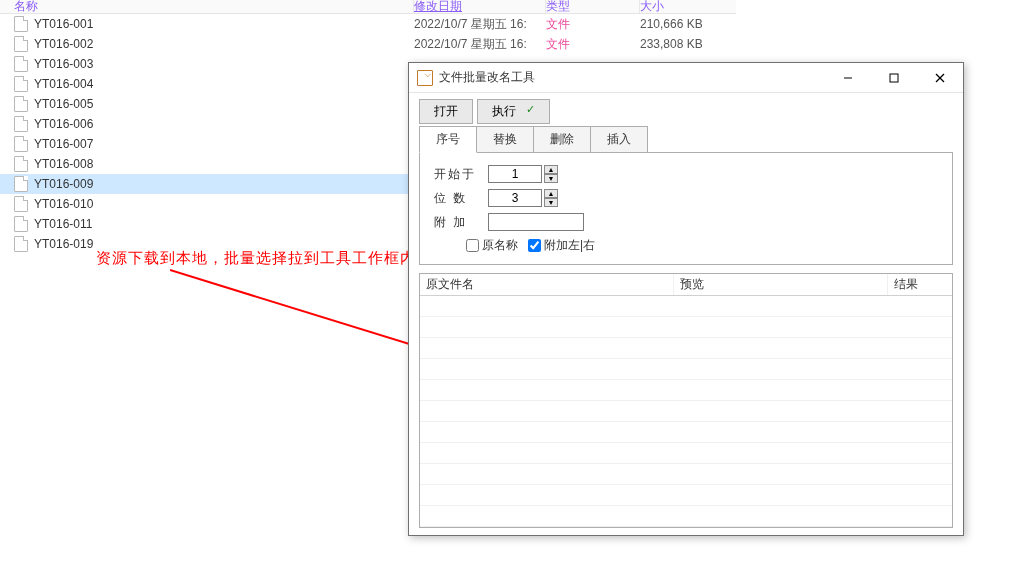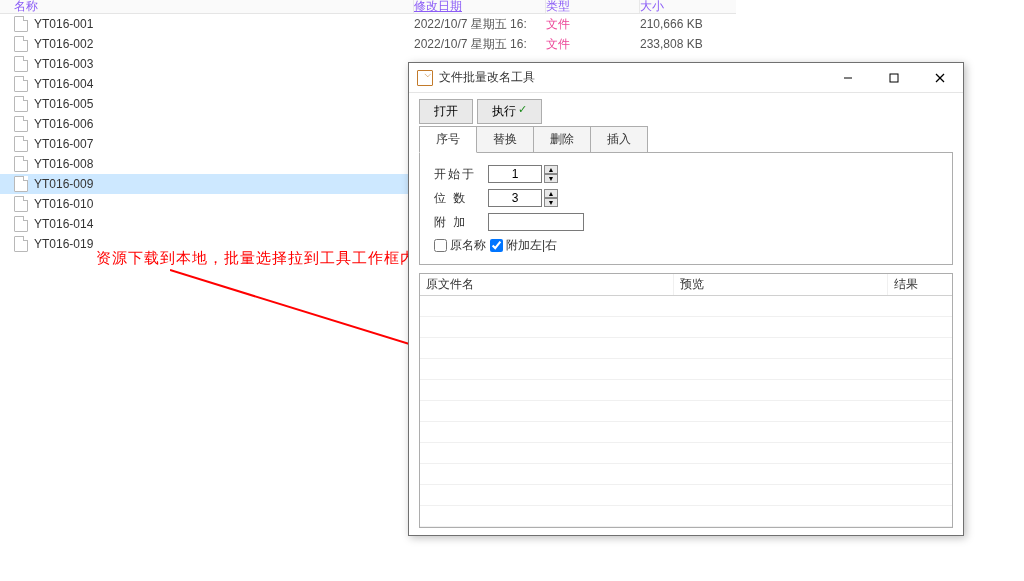--- a/index.html
+++ b/index.html
@@ -34,39 +34,39 @@
   .titlebar-icon::before { content:""; position:absolute; left:2px; top:2px; width:10px; height:10px; border:1px solid #c27a2a; border-left:none; border-top:none; transform: rotate(45deg) scale(0.4) translate(-4px,-12px);}
   .title-text { flex: 1; font-size: 12px; }
   .win-btns { display: flex; }
   .win-btn { width: 46px; height: 30px; display: flex; align-items: center; justify-content: center; }
   .win-btn svg { width: 10px; height: 10px; }
 
   .tool-body { padding: 6px 10px 10px 10px; flex:1; display:flex; flex-direction:column; }
 
   .btn-row { display:flex; gap:4px; margin-bottom: 0px; }
   .btn { border:1px solid #adadad; background: #e9e9e9; padding: 3px 14px; font-size: 12px; cursor: default; font-family: inherit; }
-  .btn-exec { display:flex; align-items:flex-start; gap:2px; }
+  .btn-exec { display:flex; align-items:flex-start; gap:10px; }
   .check-green { color:#1a8a1a; font-size:11px; }
 
   .tab-strip { display:flex; margin-top:2px; }
   .tab { padding: 4px 16px 4px 16px; background:#f4f4f4; border:1px solid #adadad; border-bottom:none; font-size:12px; position:relative; }
   .tab.active { background:#fff; z-index:2; border-bottom:1px solid #fff; margin-bottom:-1px; }
   .tab:not(.active) { border-left:none; }
   .tab:first-child { border-left:1px solid #adadad; }
   .tab-panel { border:1px solid #adadad; padding: 12px 14px 10px 14px; margin-top:0; }
 
   .form-row { display:flex; align-items:center; gap:8px; margin-bottom:6px; font-size:12px; }
   .form-row label.lhs { width:46px; letter-spacing: 2px; }
   .nud { display:inline-flex; align-items:center; }
   .nud input { width:54px; height:18px; border:1px solid #7a7a7a; text-align:center; font-size:12px; background:#fff; font-family: inherit; }
   .nud .spin { display:flex; flex-direction:column; margin-left:2px; }
   .nud .spin button { border:1px solid #888; background:#e8e8e8; width:14px; height:9px; font-size:7px; line-height:1; padding:0; }
   .txtfield { width:96px; height:18px; border:1px solid #7a7a7a; background:#fff; font-family:inherit; font-size:12px; padding:0 2px; }
 
-  .check-row { display:flex; gap:4px; font-size:12px; align-items:center; }
+  .check-row { display:flex; gap:10px; font-size:12px; align-items:center;margin-left:32px; }
   .chk { display:inline-flex; align-items:center; gap:3px; }
   .chk input { width:13px; height:13px; }
 
   .grid-wrap { border:1px solid #adadad; margin-top:8px; flex:1; display:flex; flex-direction:column; overflow:hidden; }
   .grid-header { display:flex; background:#fff; height:22px; align-items:center; border-bottom:1px solid #d0d0d0; font-size:12px; }
   .gh { border-right:1px solid #f0f0f0; padding-left:6px; height:100%; display:flex; align-items:center; }
   .gh1 { flex: 1 1 240px; }
   .gh2 { flex: 1 1 200px; }
   .gh3 { width: 64px; border-right:none; }
   .grid-body { flex:1; background:#fff; overflow:auto; }
@@ -172,21 +172,21 @@
           <span class="file-icon"></span>
           <span>YT016-010</span>
         </div>
         <div class="cell-date"></div>
         <div class="cell-type"></div>
         <div class="cell-size"></div>
       </div>
       <div class="row">
         <div class="cell-name">
           <span class="file-icon"></span>
-          <span>YT016-014</span>
+          <span>YT016-011</span>
         </div>
         <div class="cell-date"></div>
         <div class="cell-type"></div>
         <div class="cell-size"></div>
       </div>
       <div class="row">
         <div class="cell-name">
           <span class="file-icon"></span>
           <span>YT016-019</span>
         </div>

